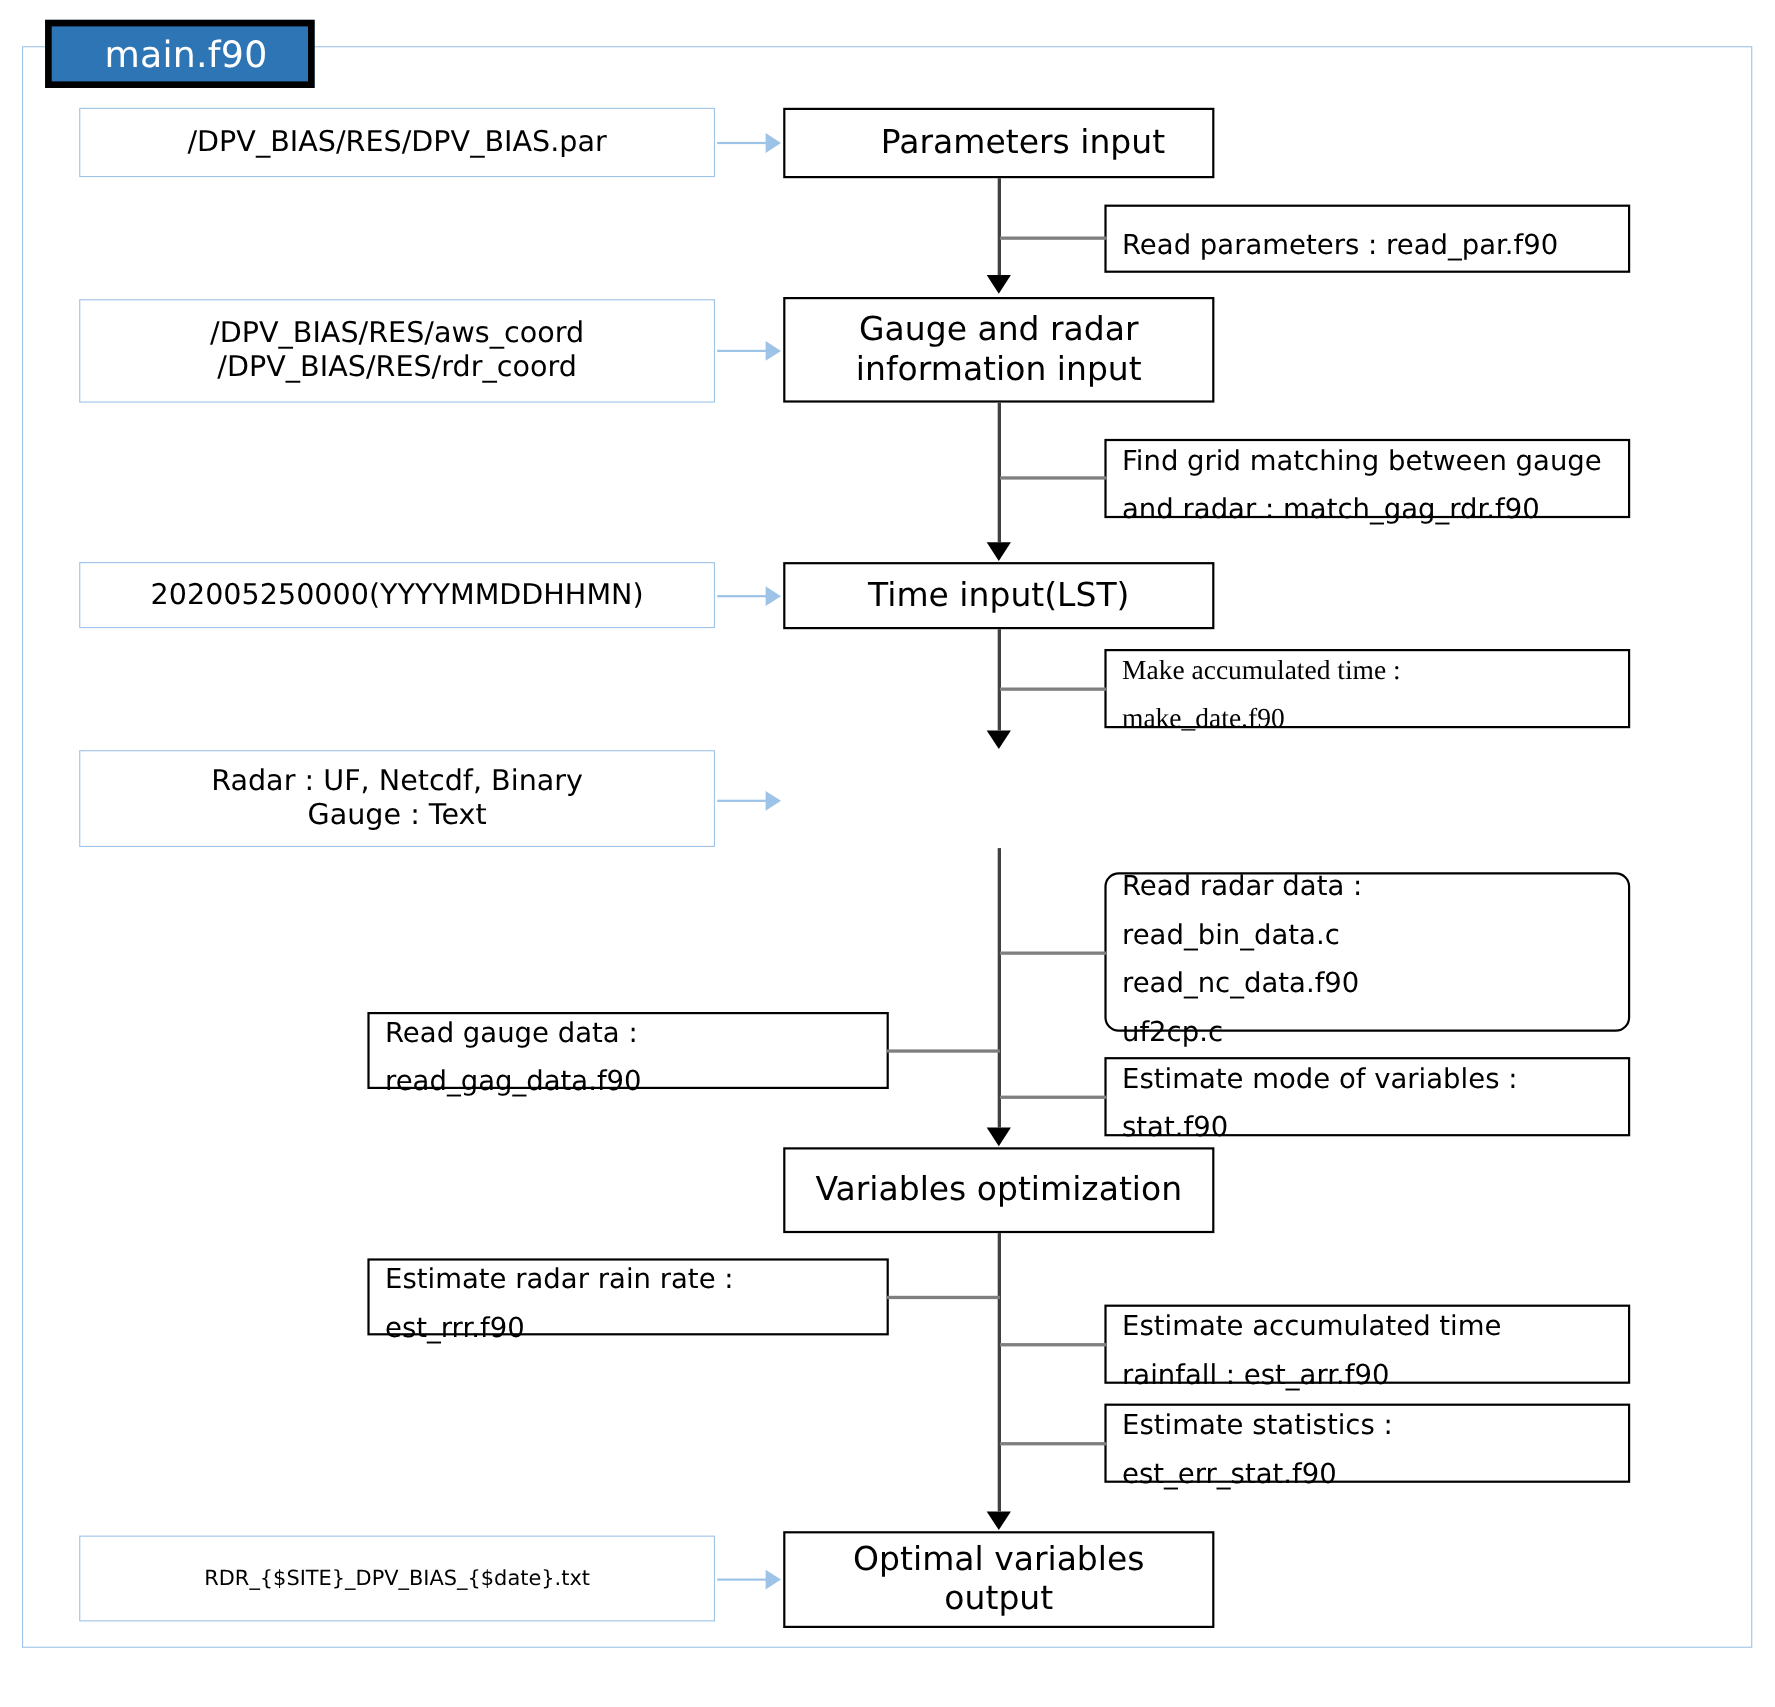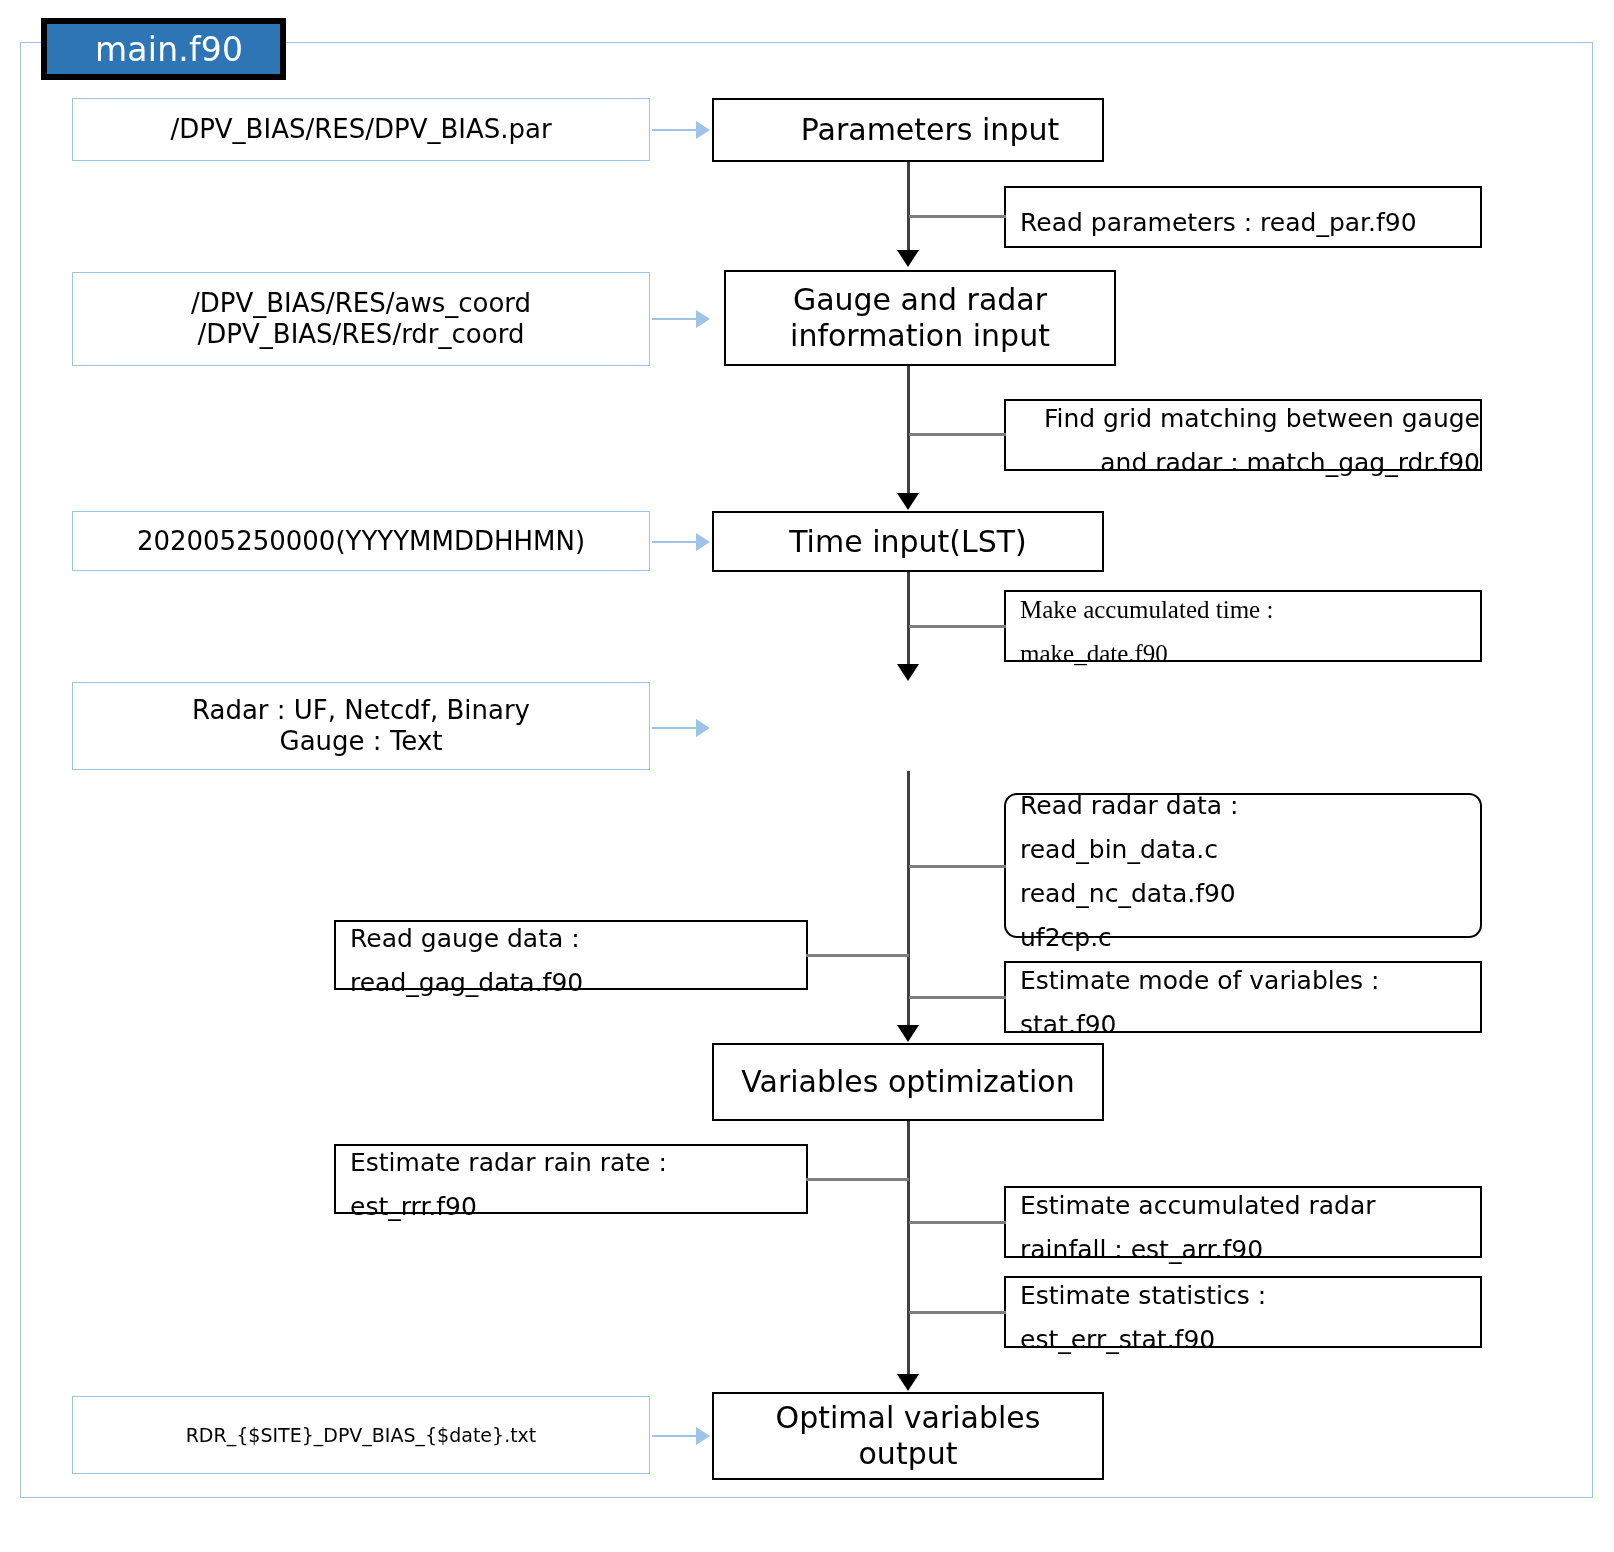--- a/index.html
+++ b/index.html
@@ -176,21 +176,21 @@
   </div>
 
   <div class="box input-box small" style="left:72px; top:1396px; width:578px; height:78px;">
     <span class="line">RDR_{$SITE}_DPV_BIAS_{$date}.txt</span>
   </div>
 
   <div class="box process-box" style="left:712px; top:98px; width:392px; height:64px;padding-left:44px;">
     <span class="line">Parameters input</span>
   </div>
 
-  <div class="box process-box" style="left:712px; top:270px; width:392px; height:96px;margin-left:12px;">
+  <div class="box process-box" style="left:712px; top:270px; width:392px; height:96px;">
     <span class="line">Gauge and radar</span>
     <span class="line">information input</span>
   </div>
 
   <div class="box process-box" style="left:712px; top:511px; width:392px; height:61px;">
     <span class="line">Time input(LST)</span>
   </div>
 
 
   <div class="box process-box" style="left:712px; top:1043px; width:392px; height:78px;">
@@ -199,21 +199,21 @@
 
   <div class="box process-box" style="left:712px; top:1392px; width:392px; height:88px;">
     <span class="line">Optimal variables</span>
     <span class="line">output</span>
   </div>
 
   <div class="box note-box" style="left:1004px; top:186px; width:478px; height:62px;">
     <span class="line">Read parameters : read_par.f90</span>
   </div>
 
-  <div class="box note-box" style="left:1004px; top:399px; width:478px; height:72px;align-items:flex-end;">
+  <div class="box note-box" style="left:1004px; top:399px; width:478px; height:72px;">
     <span class="line">Find grid matching between gauge</span>
     <span class="line">and radar : match_gag_rdr.f90</span>
   </div>
 
   <div class="box note-box" style="left:1004px; top:590px; width:478px; height:72px;font-family:Liberation Serif, serif;">
     <span class="line">Make accumulated time :</span>
     <span class="line">make_date.f90</span>
   </div>
 
   <div class="box note-box" style="left:1004px; top:793px; width:478px; height:145px;border-radius:13px;">
@@ -232,21 +232,21 @@
     <span class="line">Estimate mode of variables :</span>
     <span class="line">stat.f90</span>
   </div>
 
   <div class="box note-box" style="left:334px; top:1144px; width:474px; height:70px;">
     <span class="line">Estimate radar rain rate :</span>
     <span class="line">est_rrr.f90</span>
   </div>
 
   <div class="box note-box" style="left:1004px; top:1186px; width:478px; height:72px;">
-    <span class="line">Estimate accumulated radar</span>
+    <span class="line">Estimate accumulated time</span>
     <span class="line">rainfall : est_arr.f90</span>
   </div>
 
   <div class="box note-box" style="left:1004px; top:1276px; width:478px; height:72px;">
     <span class="line">Estimate statistics :</span>
     <span class="line">est_err_stat.f90</span>
   </div>
 
   <div class="vline" style="left:907px; top:162px; height:88px;"></div>
   <div class="arrow-head-down" style="left:897px; top:250px;"></div>

